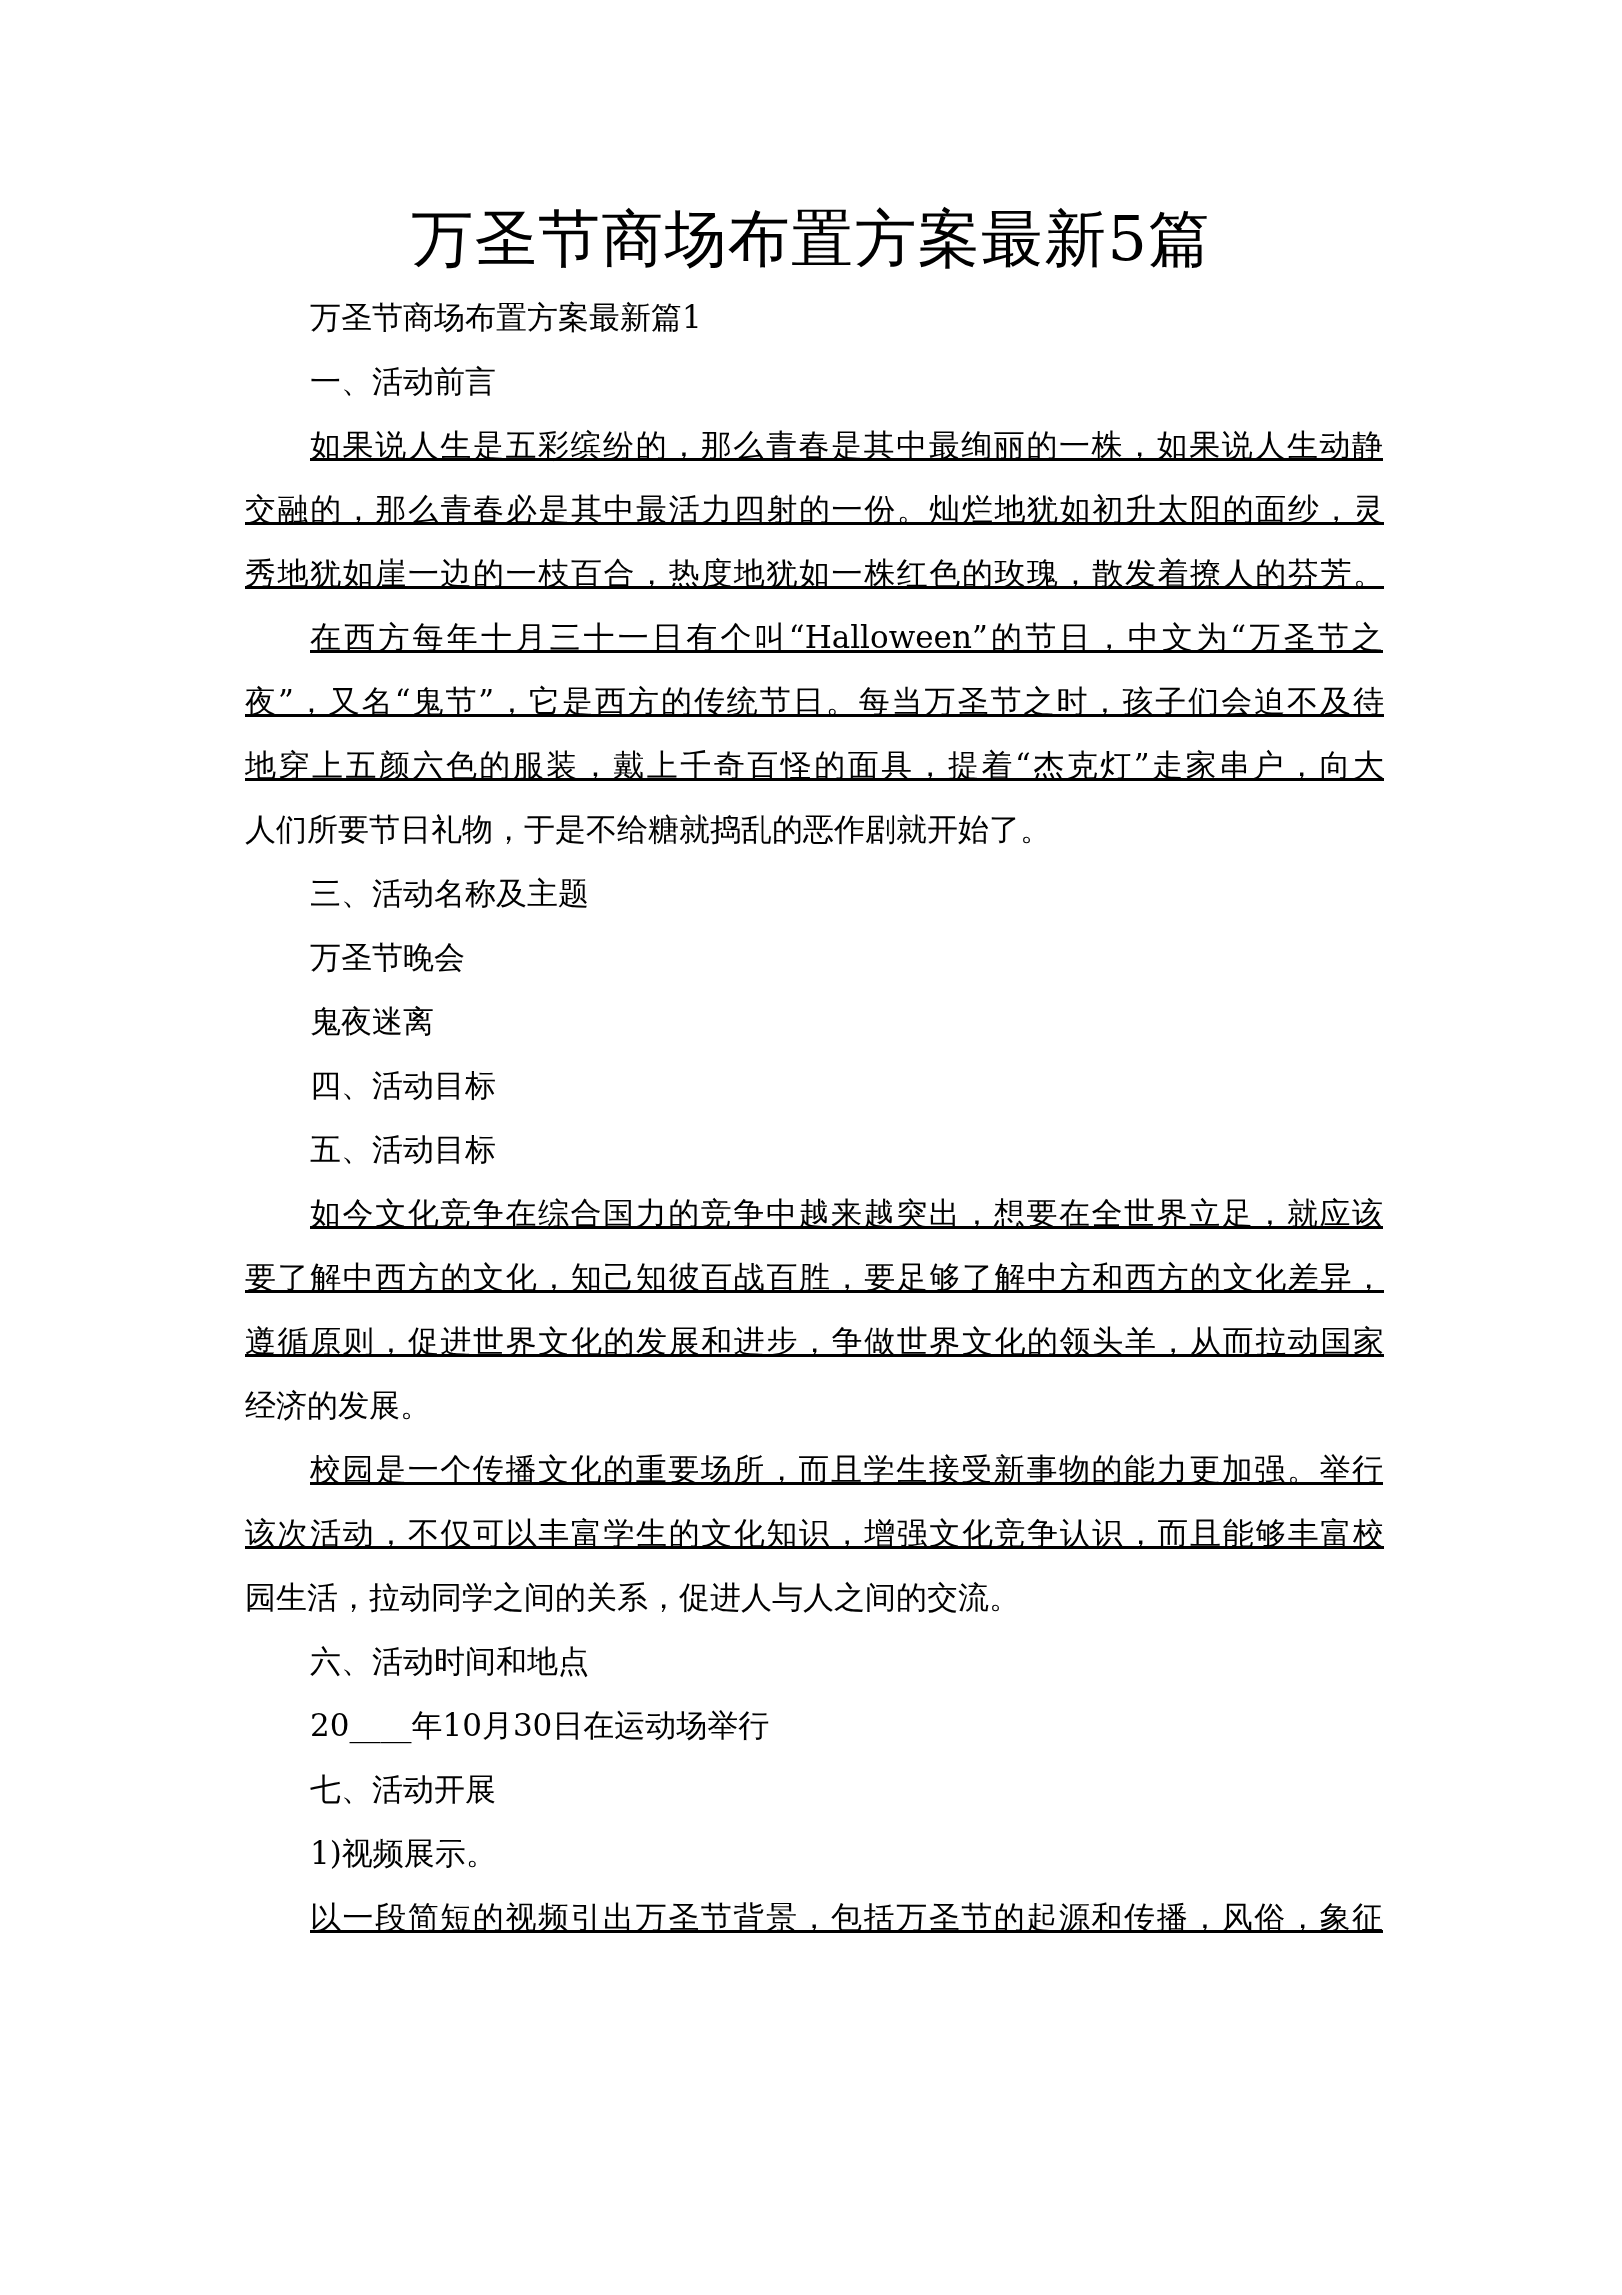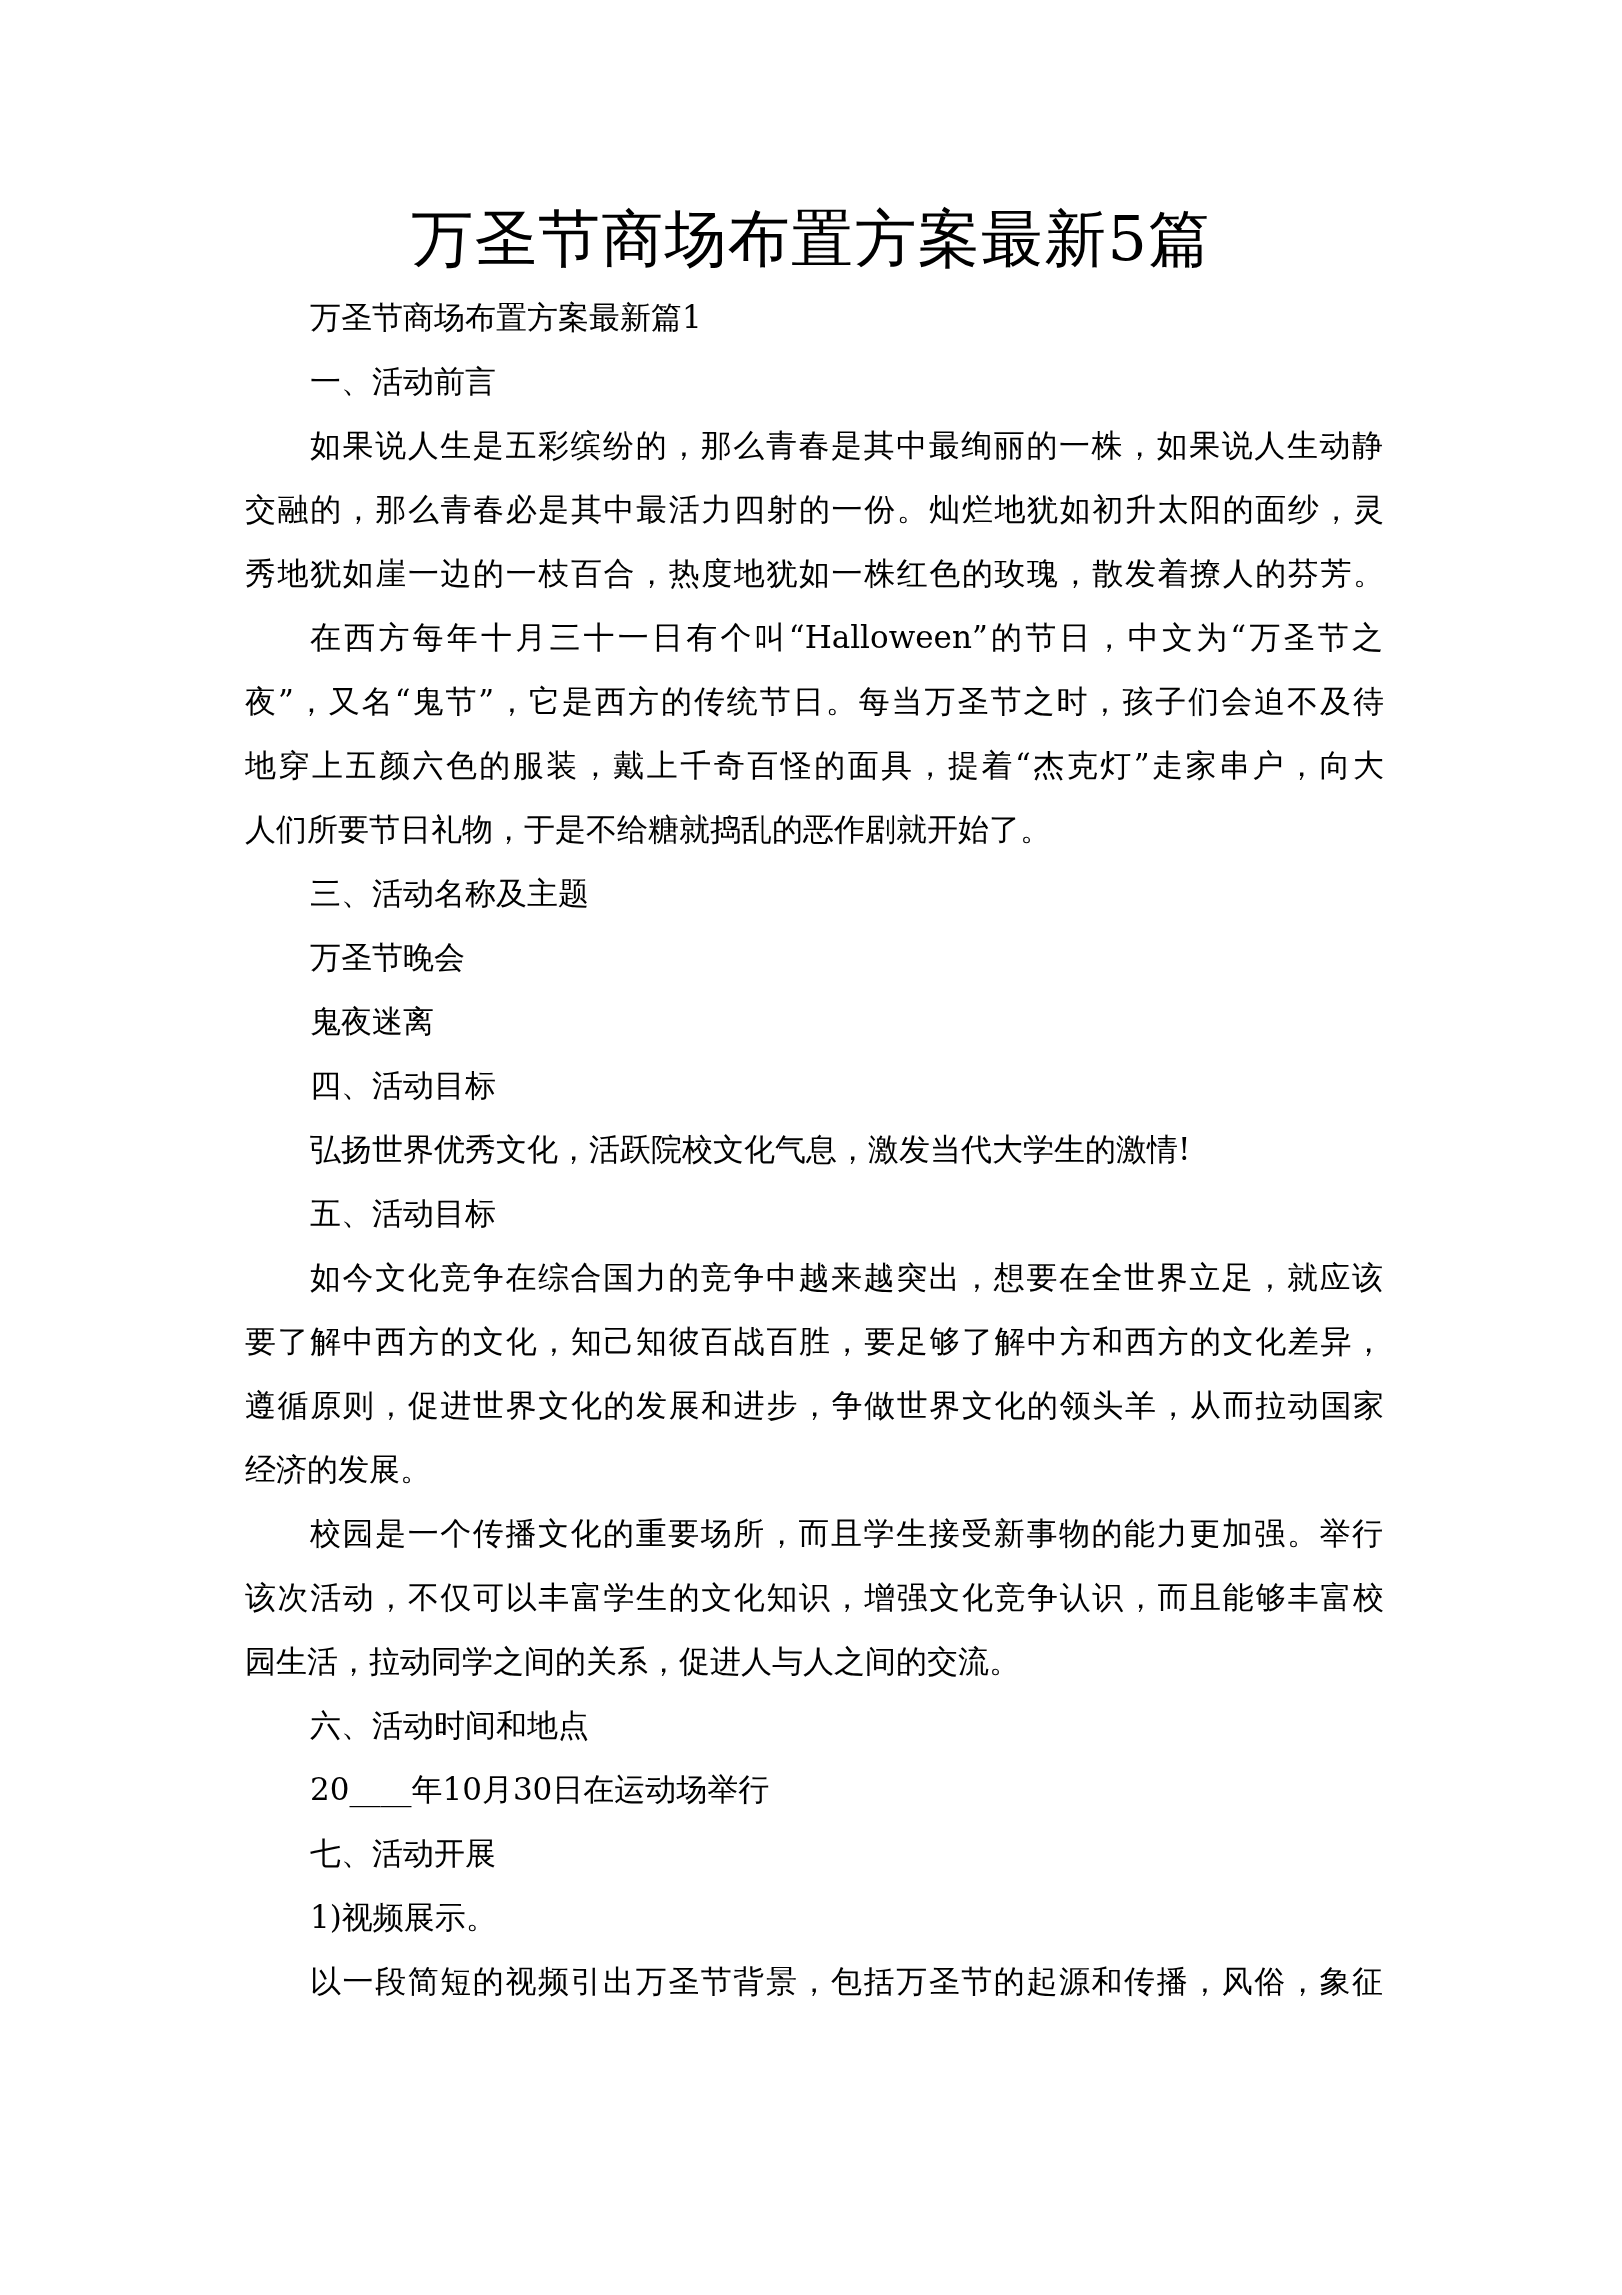--- a/index.html
+++ b/index.html
@@ -46,20 +46,21 @@
   .line {
     display: block;
     white-space: nowrap;
     height: 64px;
   }
   .indent { padding-left: 65px; }
   .justify {
     text-align: justify;
     text-align-last: justify;
     width: 1139px;
+    text-decoration: underline;
   }
   .justify.indent { width: 1073px; }
 </style>
 </head>
 <body>
 
 <div class="page">
   <h1 class="doc-title">万圣节商场布置方案最新5篇</h1>
 
   <div class="body">
@@ -70,21 +71,20 @@
         <div class="line justify">交融的，那么青春必是其中最活力四射的一份。灿烂地犹如初升太阳的面纱，灵</div>
         <div class="line justify">秀地犹如崖一边的一枝百合，热度地犹如一株红色的玫瑰，散发着撩人的芬芳。</div>
         <div class="line indent justify">在西方每年十月三十一日有个叫“Halloween”的节日，中文为“万圣节之</div>
         <div class="line justify">夜”，又名“鬼节”，它是西方的传统节日。每当万圣节之时，孩子们会迫不及待</div>
         <div class="line justify">地穿上五颜六色的服装，戴上千奇百怪的面具，提着“杰克灯”走家串户，向大</div>
         <div class="line">人们所要节日礼物，于是不给糖就捣乱的恶作剧就开始了。</div>
         <div class="line indent">三、活动名称及主题</div>
         <div class="line indent">万圣节晚会</div>
         <div class="line indent">鬼夜迷离</div>
         <div class="line indent">四、活动目标</div>
-        <div class="line indent">弘扬世界优秀文化，活跃院校文化气息，激发当代大学生的激情!</div>
         <div class="line indent">五、活动目标</div>
         <div class="line indent justify">如今文化竞争在综合国力的竞争中越来越突出，想要在全世界立足，就应该</div>
         <div class="line justify">要了解中西方的文化，知己知彼百战百胜，要足够了解中方和西方的文化差异，</div>
         <div class="line justify">遵循原则，促进世界文化的发展和进步，争做世界文化的领头羊，从而拉动国家</div>
         <div class="line">经济的发展。</div>
         <div class="line indent justify">校园是一个传播文化的重要场所，而且学生接受新事物的能力更加强。举行</div>
         <div class="line justify">该次活动，不仅可以丰富学生的文化知识，增强文化竞争认识，而且能够丰富校</div>
         <div class="line">园生活，拉动同学之间的关系，促进人与人之间的交流。</div>
         <div class="line indent">六、活动时间和地点</div>
         <div class="line indent">20____年10月30日在运动场举行</div>

